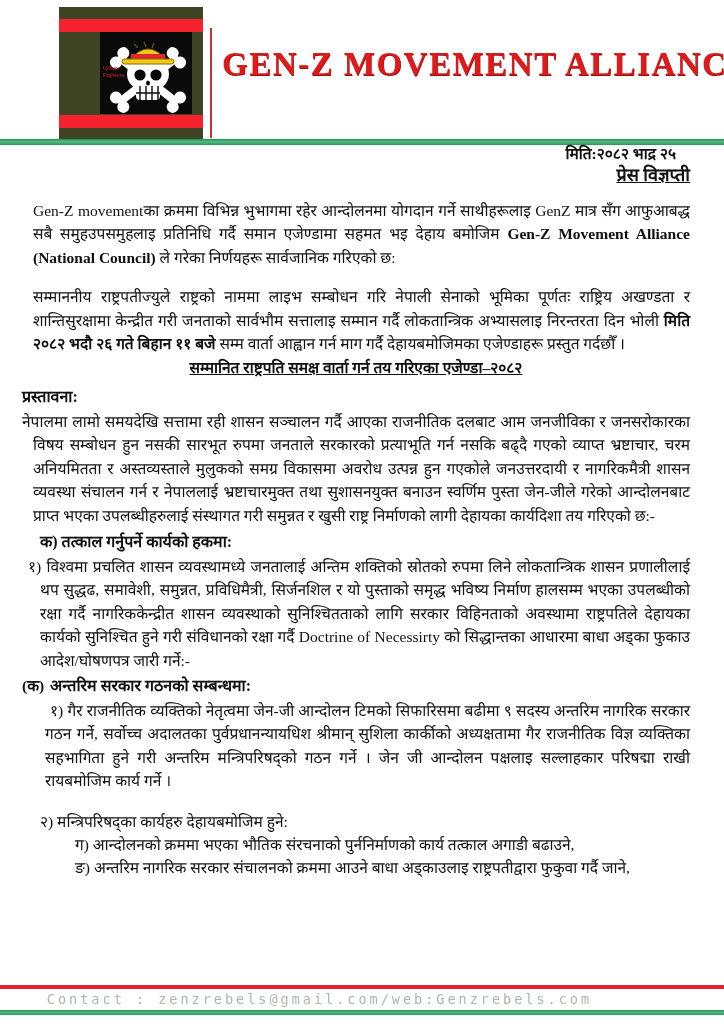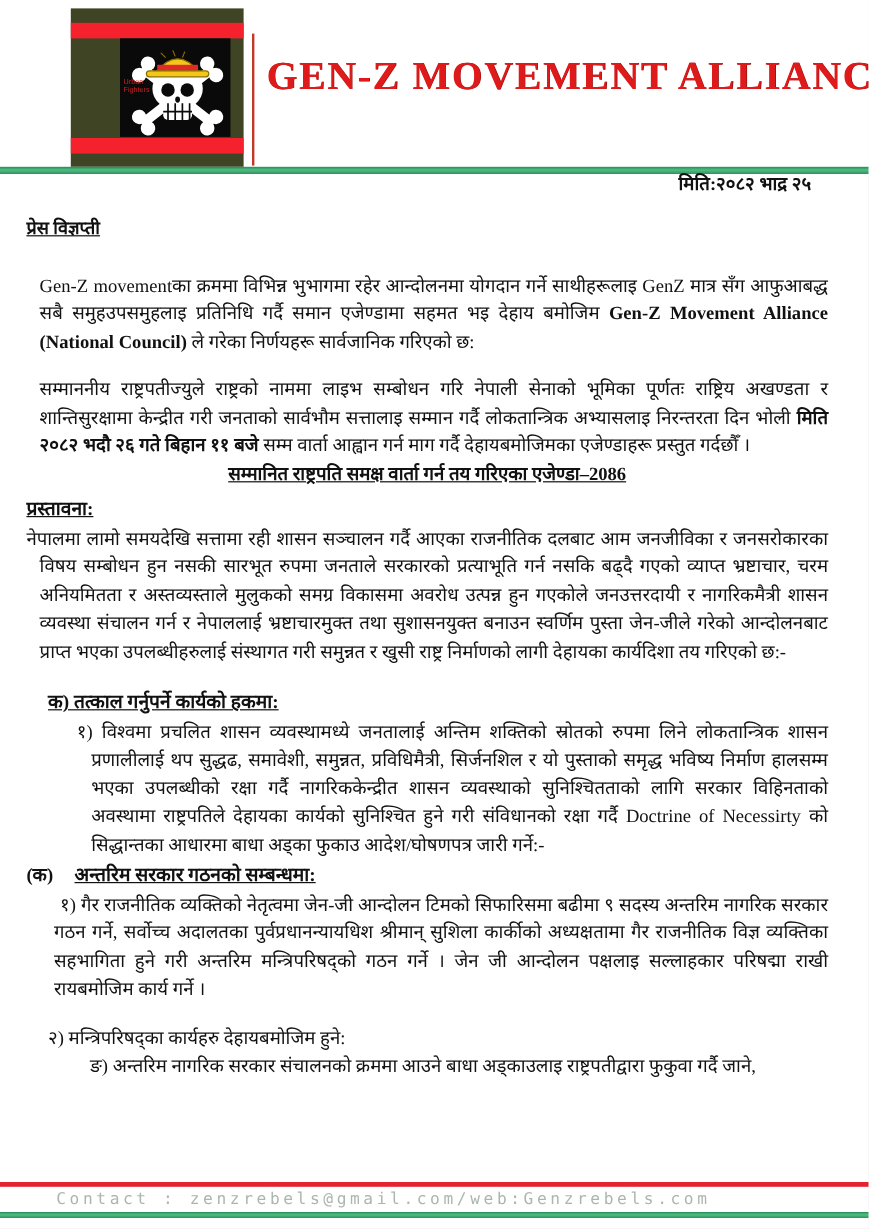--- a/index.html
+++ b/index.html
@@ -52,41 +52,41 @@
     padding:3px 34px 0 22px;
     font-size:15.5px; line-height:23.5px;
     text-align:justify;
   }
   .dateline { text-align:right; margin-right:14px; line-height:21px; }
   .date-np { font-weight:bold; font-size:15.5px; }
   .date-en { font-weight:bold; font-size:15px; }
   .date-en sup { font-size:9px; }
 
   .press-title {
-    text-align:left; font-weight:bold; font-size:15px;
-    text-decoration:underline; margin-top:16px;
+    text-align:right; font-weight:bold; font-size:18px;
+    text-decoration:underline; 
   }
   .para { margin-left:11px; }
-  .para-1 { margin-top:23px; }
+  .para-1 { margin-top:11px; }
   .para-2 { margin-top:16px; }
   .b { font-weight:bold; }
 
   .agenda-h { text-align:center; font-weight:bold; margin-top:18px; }
   .agenda-h .u { text-decoration:underline; }
   .agenda-h2 { margin-top:0; }
 
-  .label-h { font-weight:bold; text-decoration:underline; font-size:16px; }
+  .label-h { font-weight:bold; font-size:16px; }
   .preamble-label { margin-top:6px; }
   .preamble { padding-left:11px; text-indent:-11px; margin-top:1px; }
 
-  .section-a-h { margin-left:18px; margin-top:19px; }
-  .item-a { padding-left:18px; text-indent:-12px; margin-top:1px;margin-left:36px; }
+  .section-a-h { margin-left:18px; margin-top:3px; }
+  .item-a { padding-left:18px; text-indent:-12px; margin-top:1px; }
 
   .section-b-h { margin-top:2px; }
-  .section-b-h .label-h { margin-left:14px; }
+  .section-b-h .label-h { margin-left:2px; }
   .item-b { padding-left:23px; text-indent:5px; margin-top:1px; }
   .item-c { padding-left:18px; margin-top:17px; }
   .sub-item { padding-left:71px; text-indent:-18px; line-height:23px; }
 
   
   .footer { position:absolute; left:0; bottom:9px; width:639px; }
   .footer .red-bar { width:724px; height:4px; background:#e32330; }
   .footer .contact {
     text-align:center; padding:2px 0 3px 0;
     font-family:"DejaVu Sans Mono","Liberation Mono",monospace;
@@ -154,39 +154,40 @@
     <div class="dateline">
       <div class="date-np">मिति:२०८२ भाद्र २५</div>
     </div>
 
     <div class="press-title">प्रेस विज्ञप्ती</div>
 
     <div class="para para-1"><span>Gen-Z movementका क्रममा विभिन्न भुभागमा रहेर आन्दोलनमा योगदान गर्ने साथीहरूलाइ GenZ मात्र सँग आफुआबद्ध सबै समुहउपसमुहलाइ प्रतिनिधि गर्दै समान एजेण्डामा सहमत भइ देहाय बमोजिम </span><span class="b">Gen-Z Movement Alliance (National Council)</span><span> ले गरेका निर्णयहरू सार्वजानिक गरिएको छ:</span></div>
 
     <div class="para para-2"><span>सम्माननीय राष्ट्रपतीज्युले राष्ट्रको नाममा लाइभ सम्बोधन गरि नेपाली सेनाको भूमिका पूर्णतः राष्ट्रिय अखण्डता र शान्तिसुरक्षामा केन्द्रीत गरी जनताको सार्वभौम सत्तालाइ सम्मान गर्दै लोकतान्त्रिक अभ्यासलाइ निरन्तरता दिन भोली </span><span class="b">मिति २०८२ भदौ २६ गते बिहान ११ बजे</span><span> सम्म वार्ता आह्वान गर्न माग गर्दै देहायबमोजिमका एजेण्डाहरू प्रस्तुत गर्दछौँ ।</span></div>
 
-    <div class="agenda-h agenda-h2"><span class="u">सम्मानित राष्ट्रपति समक्ष वार्ता गर्न तय गरिएका एजेण्डा–2086</span></div>
+    <div class="agenda-h agenda-h2"><span class="u">सम्मानित राष्ट्रपति समक्ष वार्ता गर्न तय गरिएका एजेण्डा–२०८२</span></div>
 
     <div class="preamble-label"><span class="label-h">प्रस्तावना:</span></div>
     <div class="preamble">नेपालमा लामो समयदेखि सत्तामा रही  शासन सञ्चालन गर्दै आएका राजनीतिक दलबाट आम जनजीविका र जनसरोकारका विषय सम्बोधन हुन नसकी सारभूत रुपमा जनताले सरकारको प्रत्याभूति गर्न नसकि बढ्दै गएको व्याप्त भ्रष्टाचार, चरम अनियमितता र अस्तव्यस्ताले मुलुकको समग्र विकासमा अवरोध उत्पन्न हुन गएकोले जनउत्तरदायी र नागरिकमैत्री शासन व्यवस्था संचालन गर्न र नेपाललाई भ्रष्टाचारमुक्त तथा सुशासनयुक्त बनाउन स्वर्णिम  पुस्ता जेन-जीले गरेको आन्दोलनबाट प्राप्त भएका उपलब्धीहरुलाई संस्थागत  गरी समुन्नत र खुसी राष्ट्र निर्माणको लागी देहायका कार्यदिशा तय गरिएको छ:-</div>
 
     <div class="section-a-h"><span class="label-h">क) तत्काल गर्नुपर्ने कार्यको हकमा:</span></div>
 
     <div class="item-a"><span>१)</span> <span>विश्वमा प्रचलित शासन व्यवस्थामध्ये जनतालाई अन्तिम शक्तिको स्रोतको रुपमा लिने लोकतान्त्रिक शासन प्रणालीलाई थप सुद्धढ, समावेशी, समुन्नत, प्रविधिमैत्री, सिर्जनशिल र यो पुस्ताको समृद्ध भविष्य निर्माण हालसम्म भएका उपलब्धीको रक्षा गर्दै नागरिककेन्द्रीत शासन व्यवस्थाको सुनिश्चितताको लागि सरकार विहिनताको अवस्थामा राष्ट्रपतिले देहायका कार्यको सुनिश्चित हुने गरी संविधानको रक्षा गर्दै </span><span>Doctrine of Necessirty</span><span> को सिद्धान्तका आधारमा बाधा अड्का फुकाउ आदेश/घोषणपत्र जारी गर्ने:-</span></div>
 
     <div class="section-b-h"><span class="b">(क)</span> <span class="label-h">अन्तरिम सरकार गठनको सम्बन्धमा:</span></div>
 
     <div class="item-b"><span>१)</span> <span>गैर राजनीतिक व्यक्तिको नेतृत्वमा जेन-जी आन्दोलन टिमको सिफारिसमा बढीमा ९ सदस्य अन्तरिम नागरिक सरकार गठन गर्ने, सर्वोच्च अदालतका पुर्वप्रधानन्यायधिश श्रीमान् सुशिला कार्कीको अध्यक्षतामा गैर राजनीतिक विज्ञ व्यक्तिका सहभागिता हुने गरी अन्तरिम मन्त्रिपरिषद्को गठन गर्ने । जेन जी आन्दोलन पक्षलाइ सल्लाहकार परिषद्मा राखी रायबमोजिम कार्य गर्ने ।</span></div>
 
     <div class="item-c"><span>२)</span> <span>मन्त्रिपरिषद्का कार्यहरु देहायबमोजिम हुने:</span></div>
 
     <div>
 
 
 
+        <div class="sub-item"><span>ग)</span> <span>आन्दोलनको क्रममा भएका भौतिक संरचनाको पुर्ननिर्माणको कार्य तत्काल अगाडी बढाउने,</span></div>
 
 
         <div class="sub-item"><span>ङ)</span> <span>अन्तरिम नागरिक सरकार संचालनको क्रममा आउने बाधा अड्काउलाइ राष्ट्रपतीद्वारा फुकुवा गर्दै जाने,</span></div>
 
       </div>
 
   </div>
 
   <div class="footer">
     <div class="red-bar"></div>

